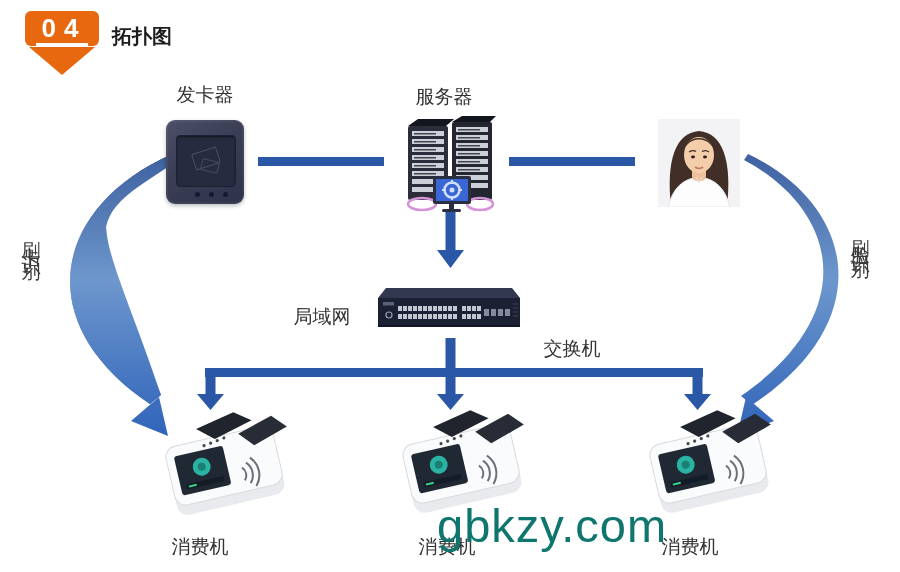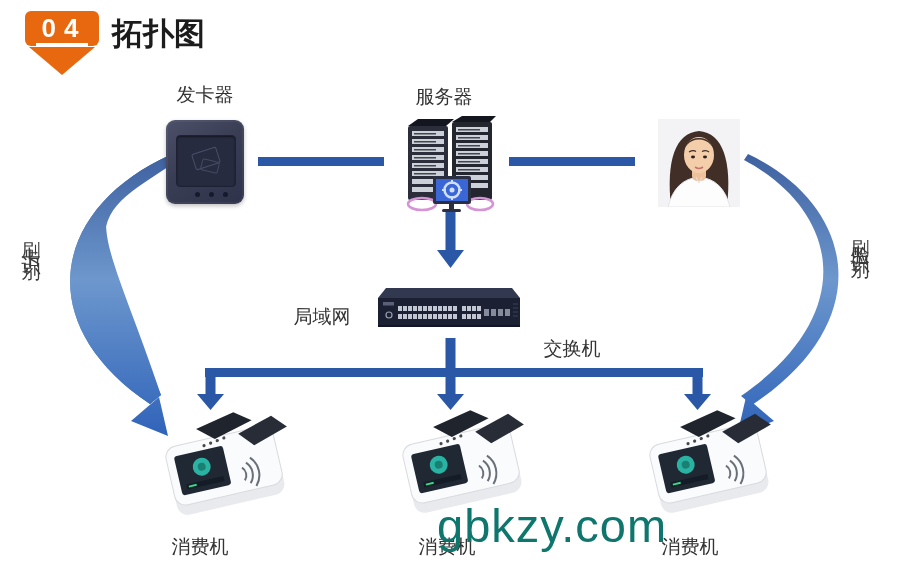--- a/index.html
+++ b/index.html
@@ -15,21 +15,21 @@
   .badge span{
     color:#fff;font-size:26px;font-weight:700;letter-spacing:8px;line-height:1;
     border-bottom:3px solid #fff;padding:0 2px 2px 6px;
   }
   .badge-tail{
     position:absolute;left:29px;top:47px;width:0;height:0;
     border-left:33px solid transparent;border-right:33px solid transparent;
     border-top:28px solid #e8680f;
   }
   .page-title{
-    position:absolute;left:112px;top:13px;font-size:31px;font-weight:700;color:#1c1c1c;
+    position:absolute;left:112px;top:23px;font-size:20px;font-weight:700;color:#1c1c1c;
   }
   
   .node-label{
     position:absolute;transform:translateX(-50%);font-size:19px;color:#333;white-space:nowrap;
   }
   .vlabel{
     position:absolute;writing-mode:vertical-rl;text-orientation:upright;
     font-size:19px;color:#3a3a3a;letter-spacing:7px;line-height:1;
   }
   

